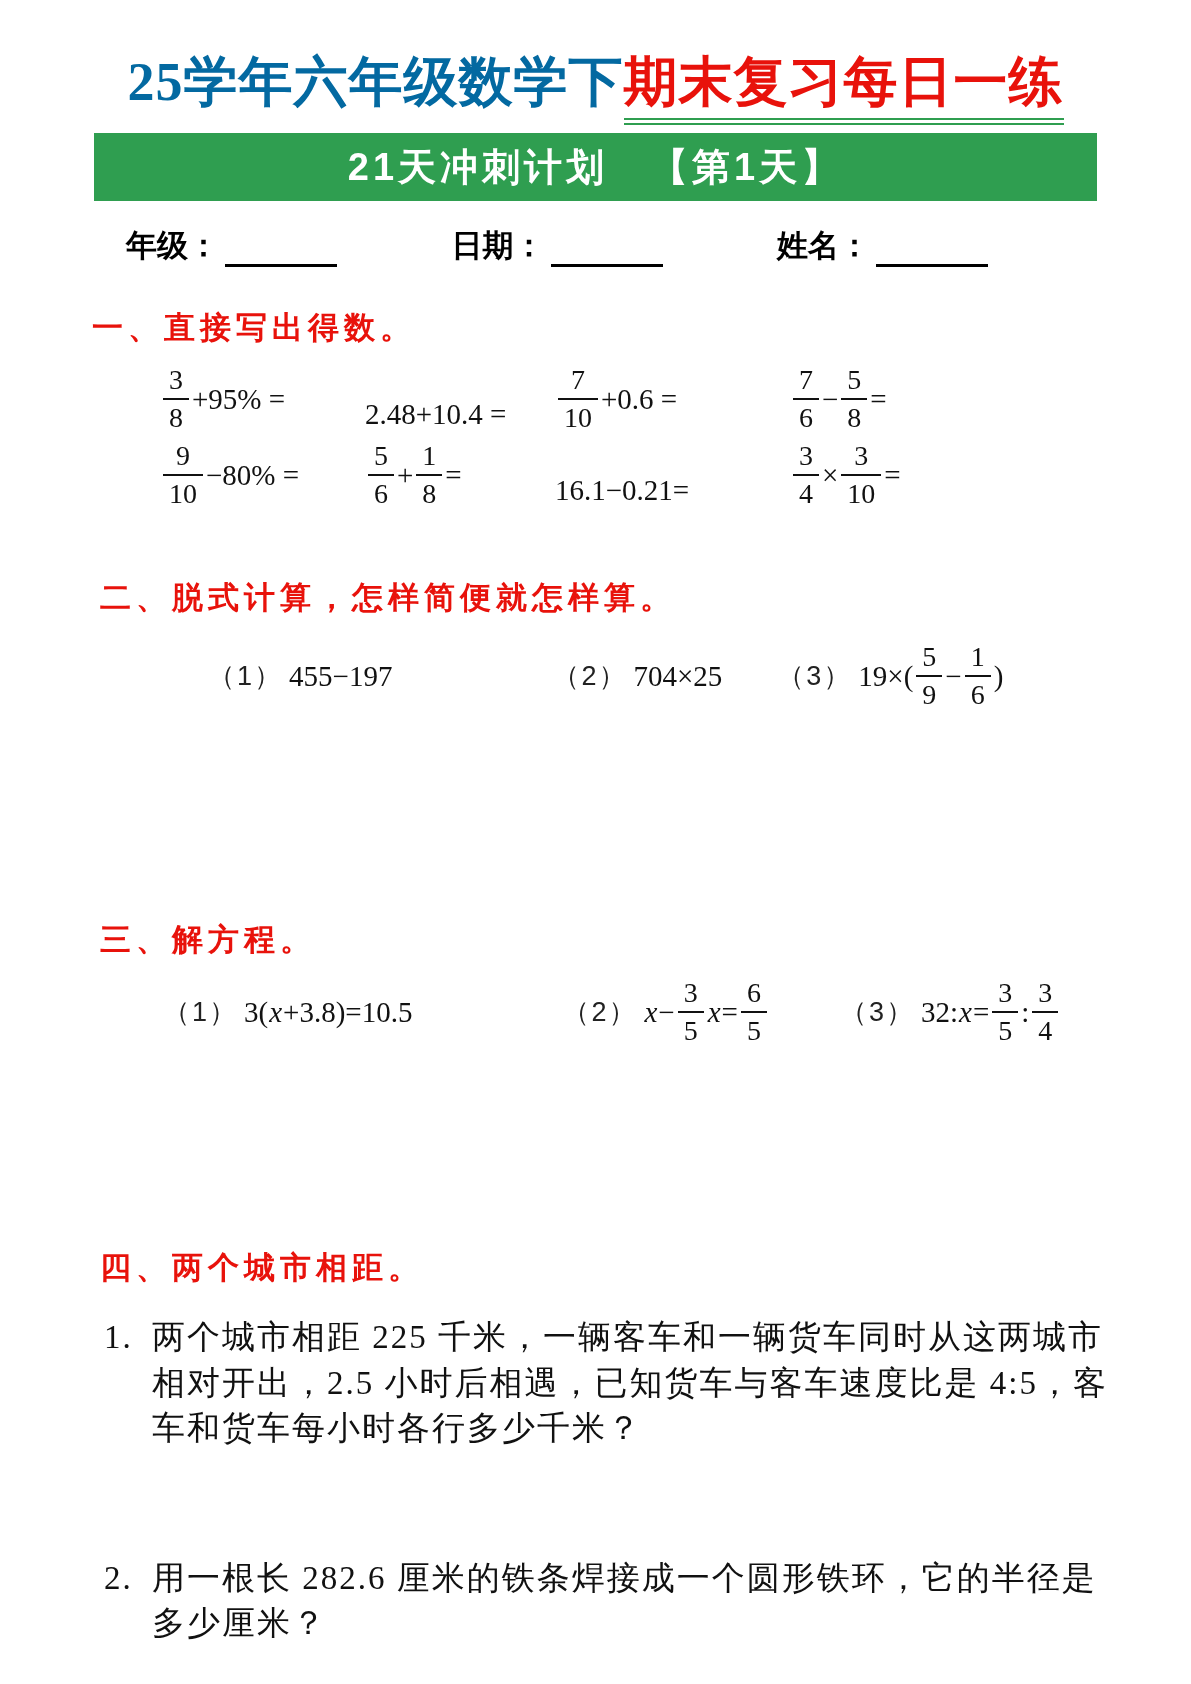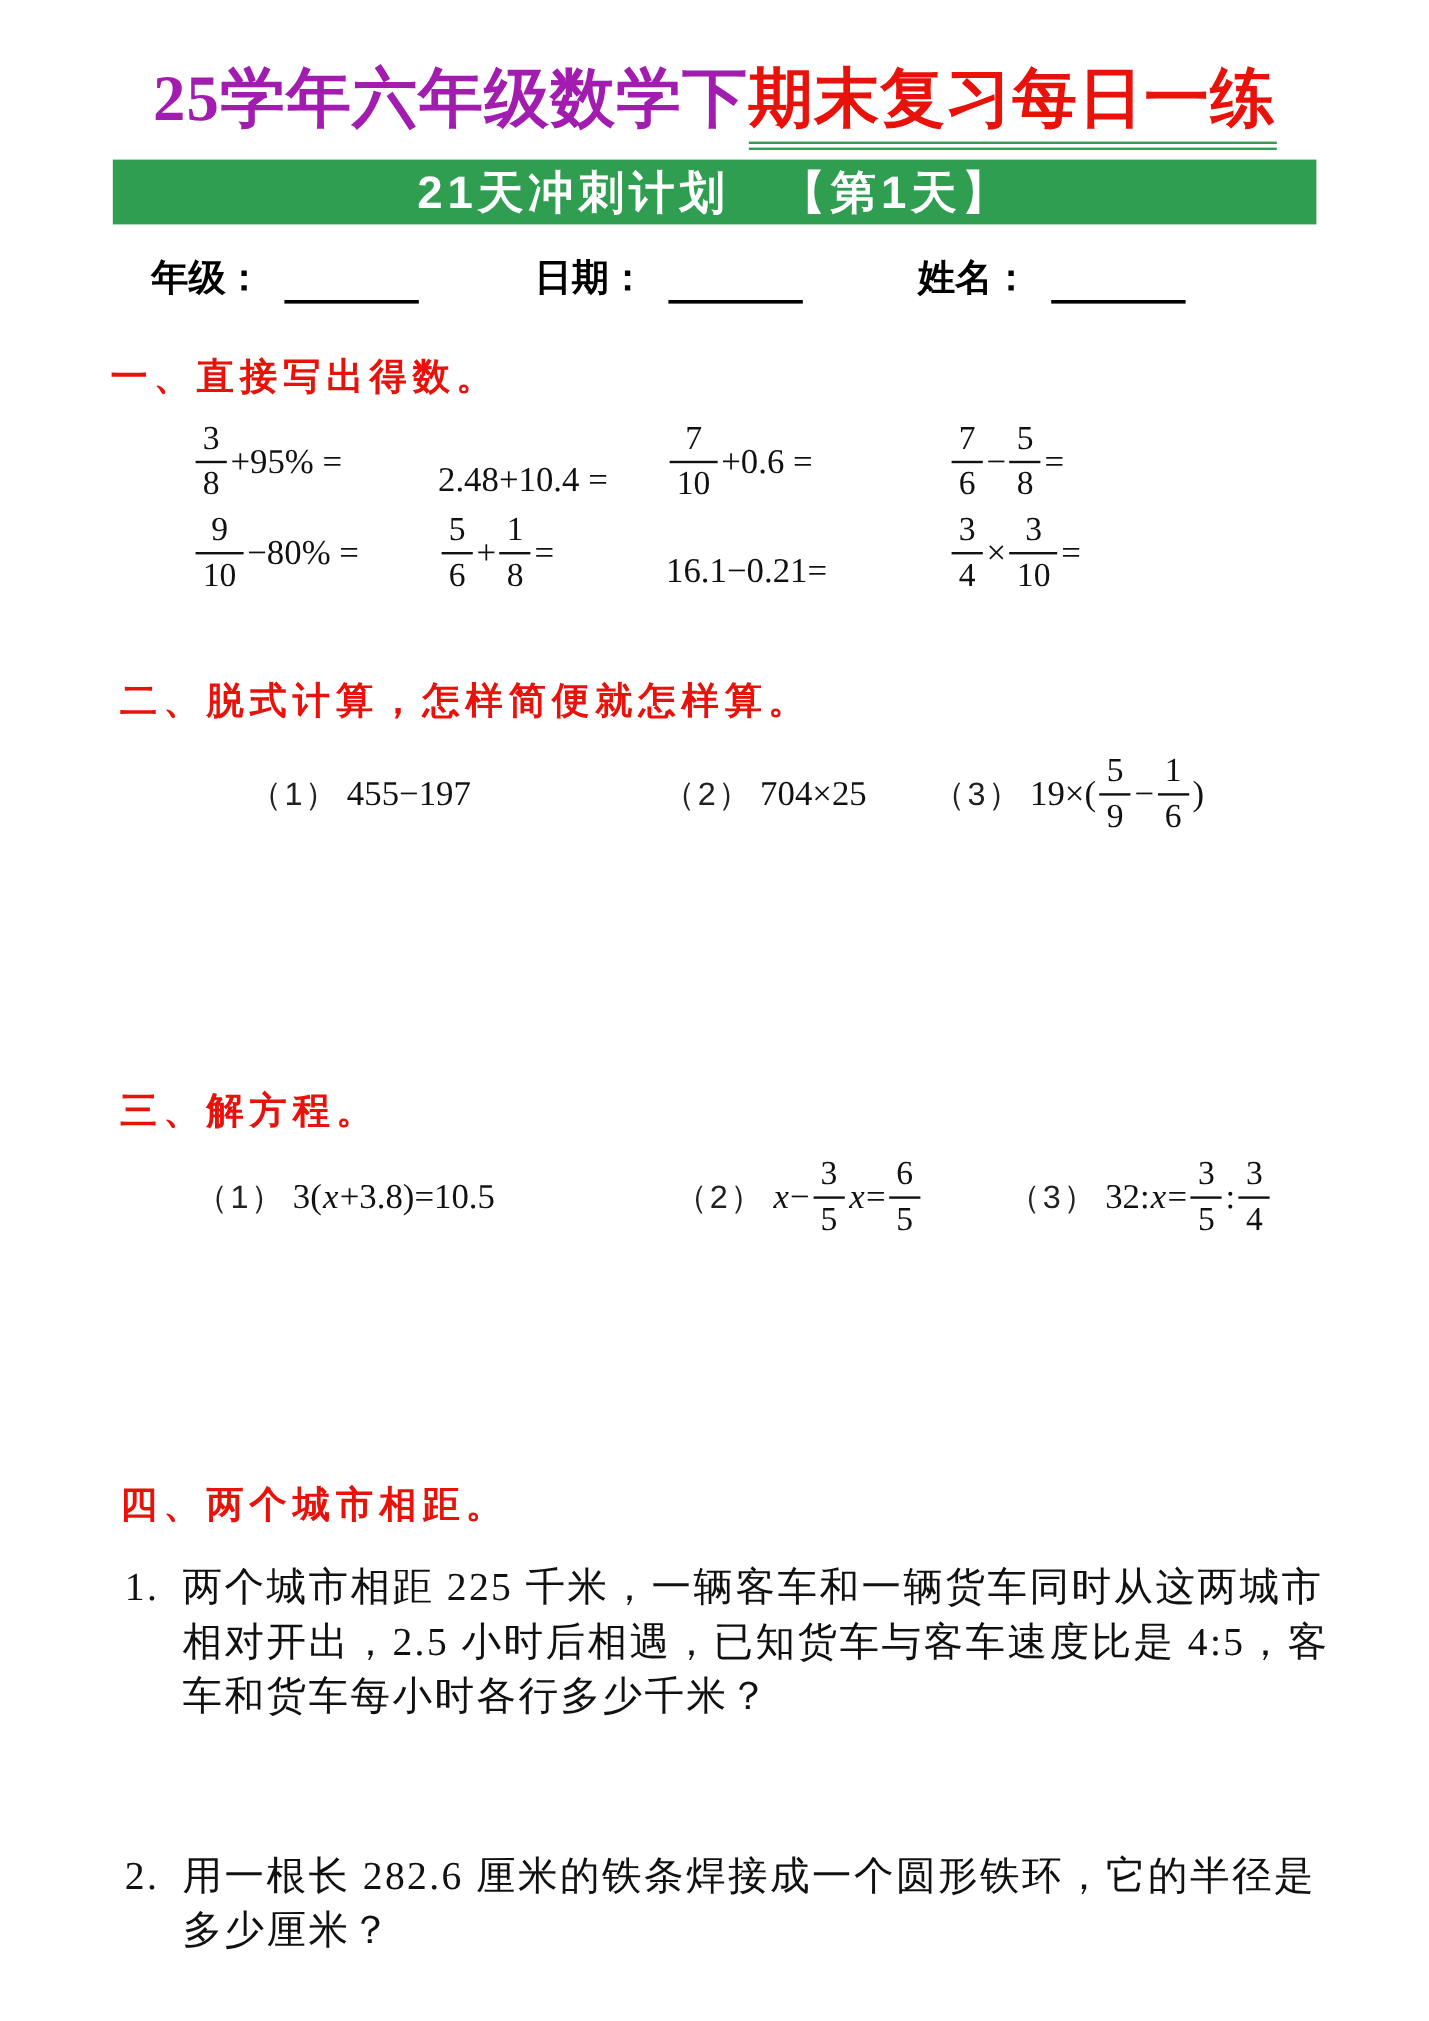--- a/index.html
+++ b/index.html
@@ -19,46 +19,46 @@
 
   
   .title{
     text-align:center;
     font-family:"Liberation Serif","DejaVu Serif",serif;
     font-weight:bold;
     font-size:54px;
     letter-spacing:1px;
     white-space:nowrap;
   }
-  .title .t-black{color:#a21caf;}
+  .title .t-black{color:#0369a1;}
   .title .t-red{
     color:var(--red);
     border-bottom:7px double var(--green);
     padding-bottom:6px;
   }
   .banner{
     margin:14px auto 0 auto;
     width:1003px;
-    height:54px;
+    height:68px;
     background:var(--green);
     display:flex;align-items:center;justify-content:center;
   }
   .banner span{
     color:#fff;font-weight:bold;font-size:38px;letter-spacing:4px;
     font-family:"Liberation Sans","DejaVu Sans",sans-serif;
     white-space:nowrap;
   }
 
   
   .info-row{
     margin:24px 155px 0 78px;
     display:flex;justify-content:space-between;
     font-size:31px;font-weight:bold;color:#000;
   }
-  .info-item{display:flex;align-items:flex-end;gap:12px;}
+  .info-item{display:flex;align-items:flex-end;}
   .blank{
     display:inline-block;width:112px;height:36px;
     border-bottom:3px solid #000;margin-left:6px;
   }
 
   
   .sec-head{
     color:var(--red);
     font-weight:bold;
     font-size:31px;

